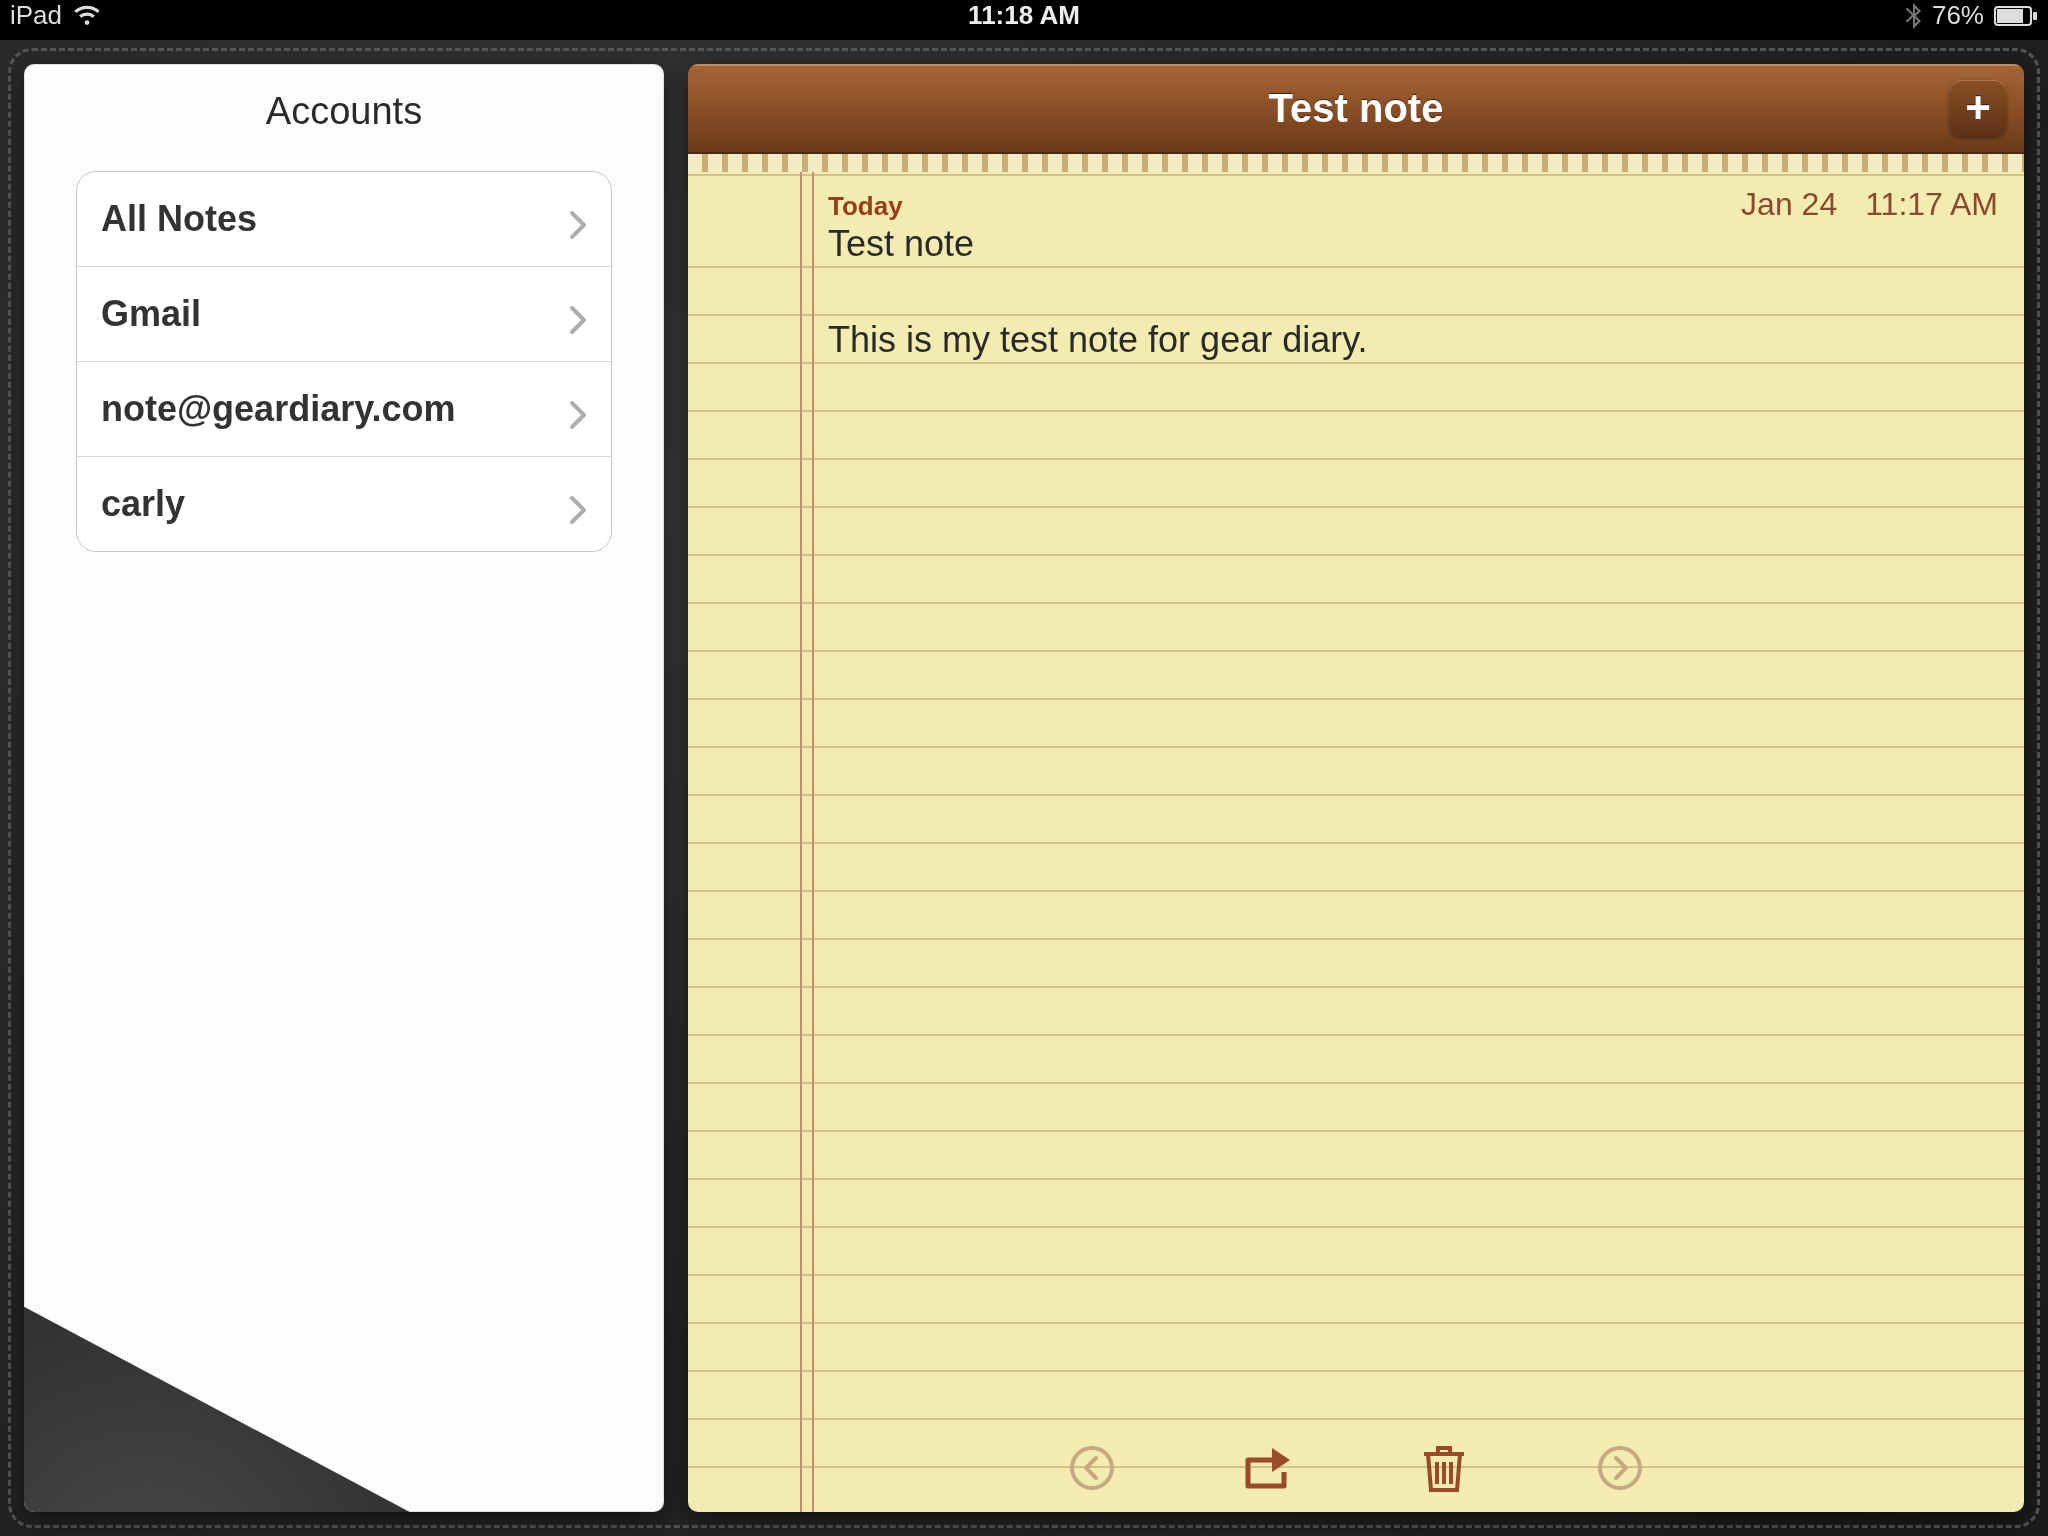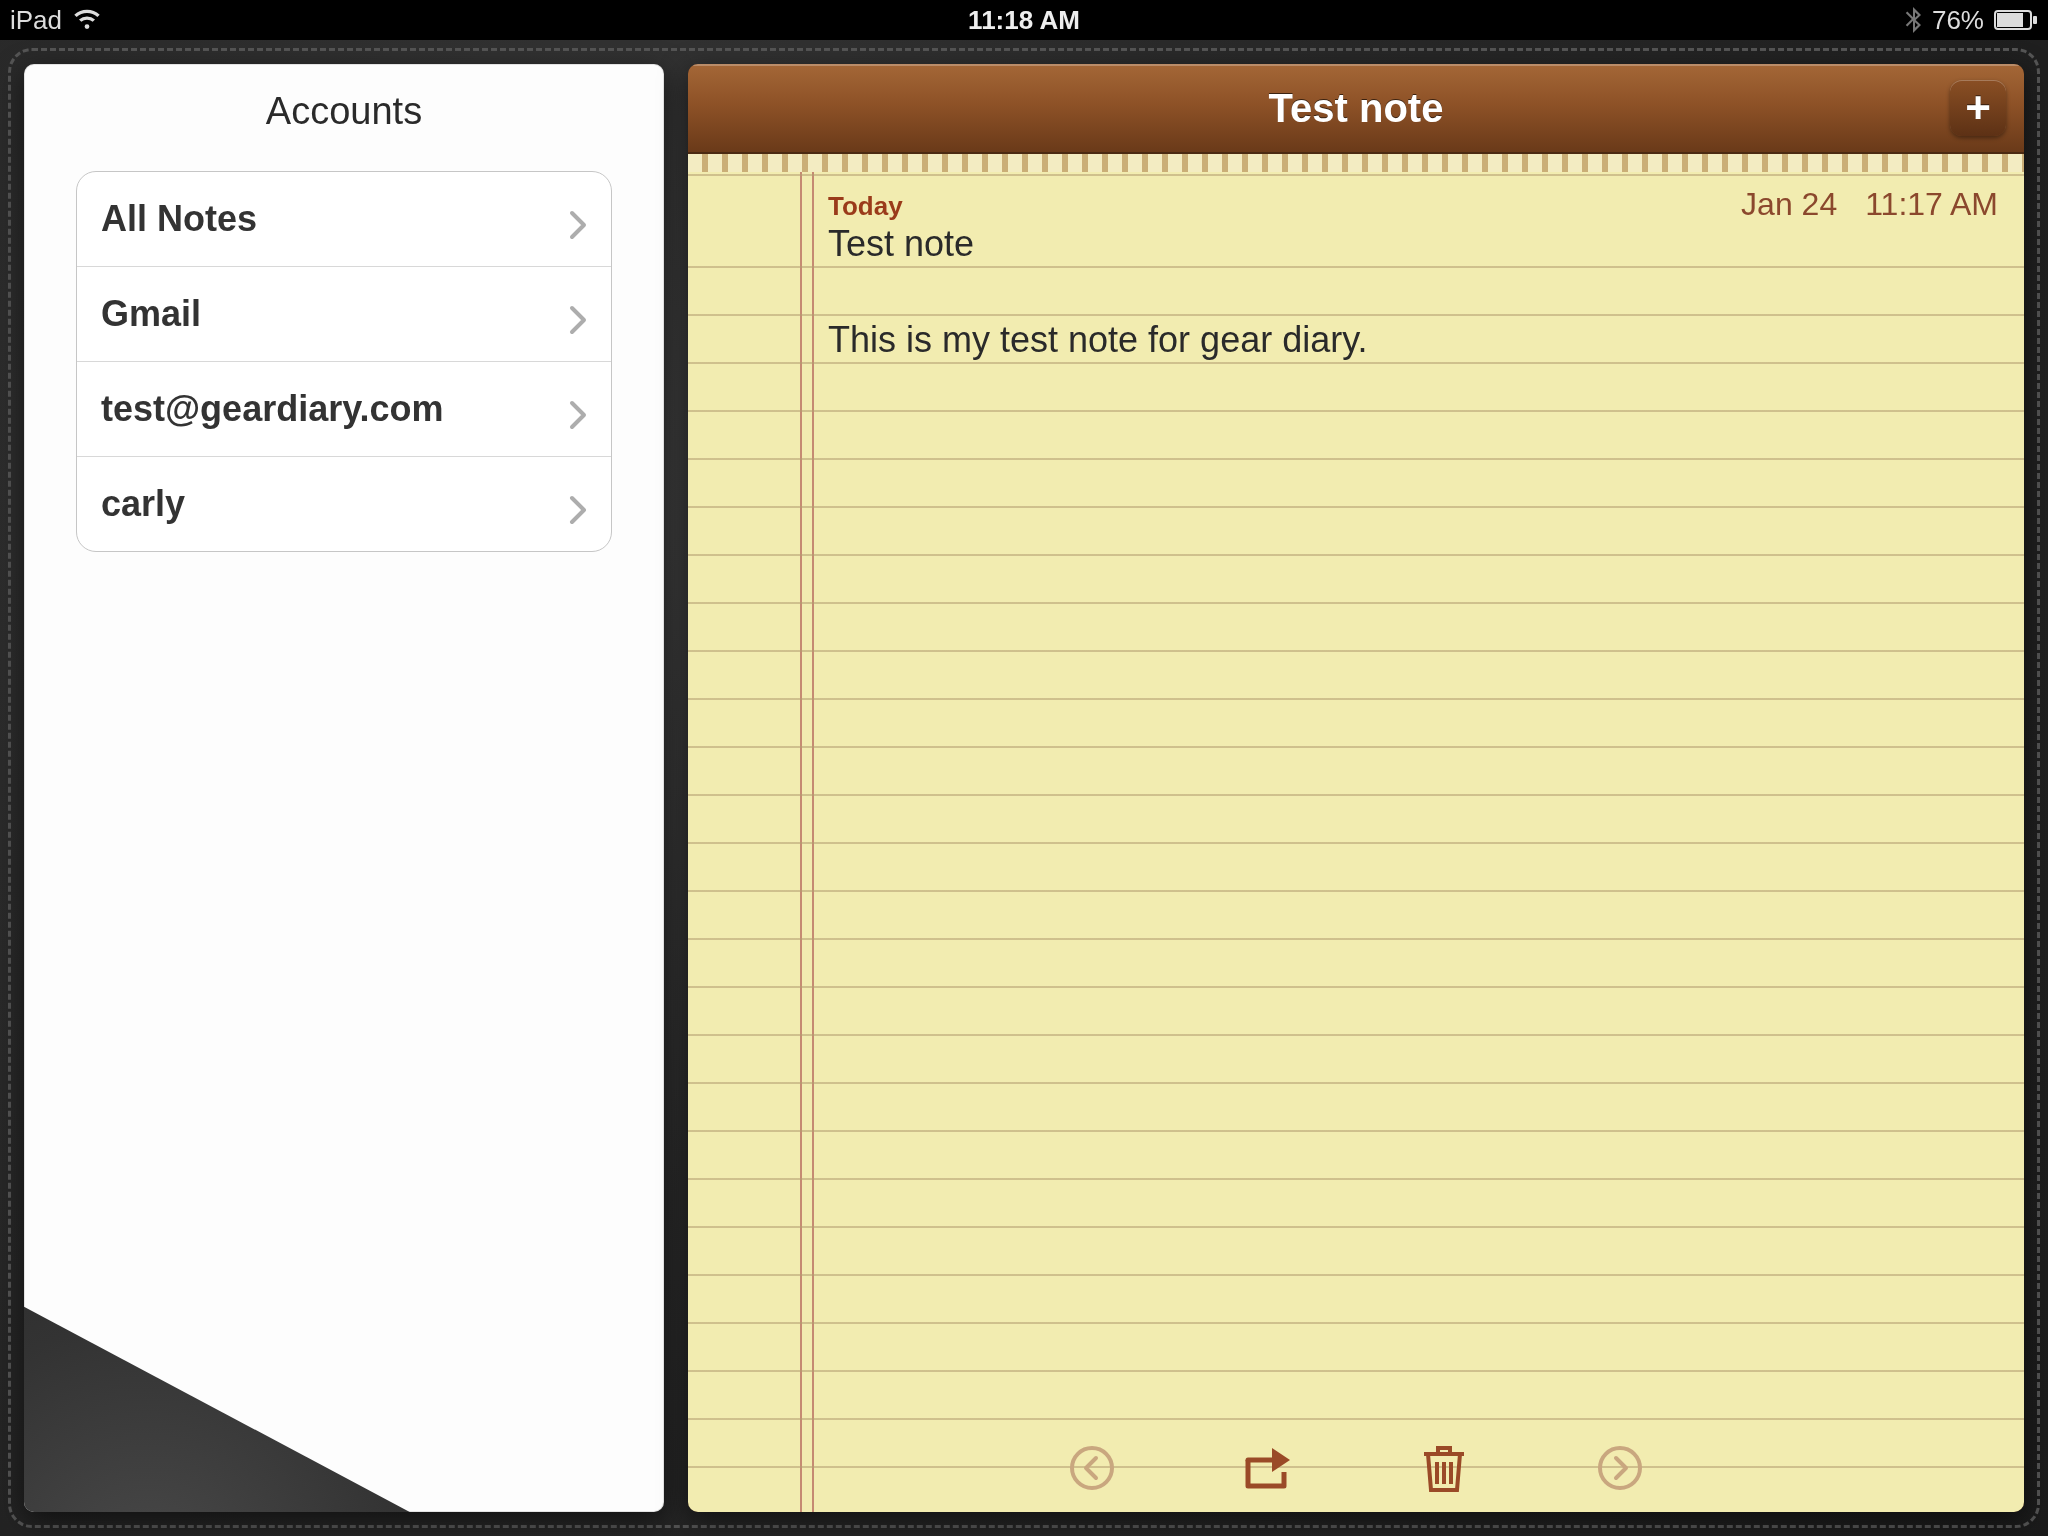--- a/index.html
+++ b/index.html
@@ -19,21 +19,21 @@
   }
 
   
   .status-bar {
     position: absolute;
     top: 0; left: 0; right: 0;
     height: 40px;
     background: #000;
     color: #ddd;
     display: flex;
-    align-items: center;
+    align-items: flex-start;
     font-size: 26px;
     padding: 0 10px;
     z-index: 50;
   }
   .status-left   { flex: 1; display: flex; align-items: center; gap: 10px; }
   .status-center { flex: 1; text-align: center; font-weight: 600; color: #eee; }
   .status-right  { flex: 1; display: flex; justify-content: flex-end; align-items: center; gap: 10px; }
   .wifi-icon, .bt-icon, .battery-icon { display: inline-block; }
   .wifi-icon svg, .bt-icon svg, .battery-icon svg { display: block; }
 
@@ -291,21 +291,21 @@
           </div>
           <div class="account-item">
             <span>Gmail</span>
             <span class="chev">
               <svg width="18" height="30" viewBox="0 0 18 30">
                   <path d="M3 3l12 12L3 27" fill="none" stroke="#adadad" stroke-width="4" stroke-linecap="round" stroke-linejoin="round"></path>
                 </svg>
             </span>
           </div>
           <div class="account-item">
-            <span>test@geardiary.com</span>
+            <span>note@geardiary.com</span>
             <span class="chev">
               <svg width="18" height="30" viewBox="0 0 18 30">
                   <path d="M3 3l12 12L3 27" fill="none" stroke="#adadad" stroke-width="4" stroke-linecap="round" stroke-linejoin="round"></path>
                 </svg>
             </span>
           </div>
           <div class="account-item">
             <span>carly</span>
             <span class="chev">
               <svg width="18" height="30" viewBox="0 0 18 30">

